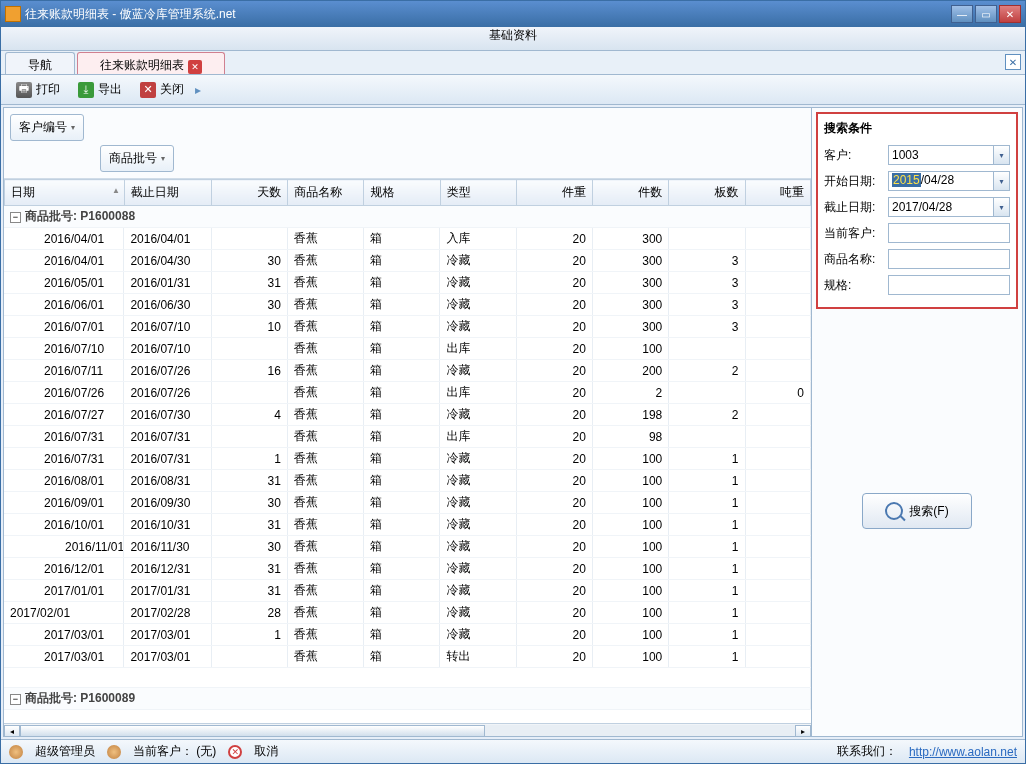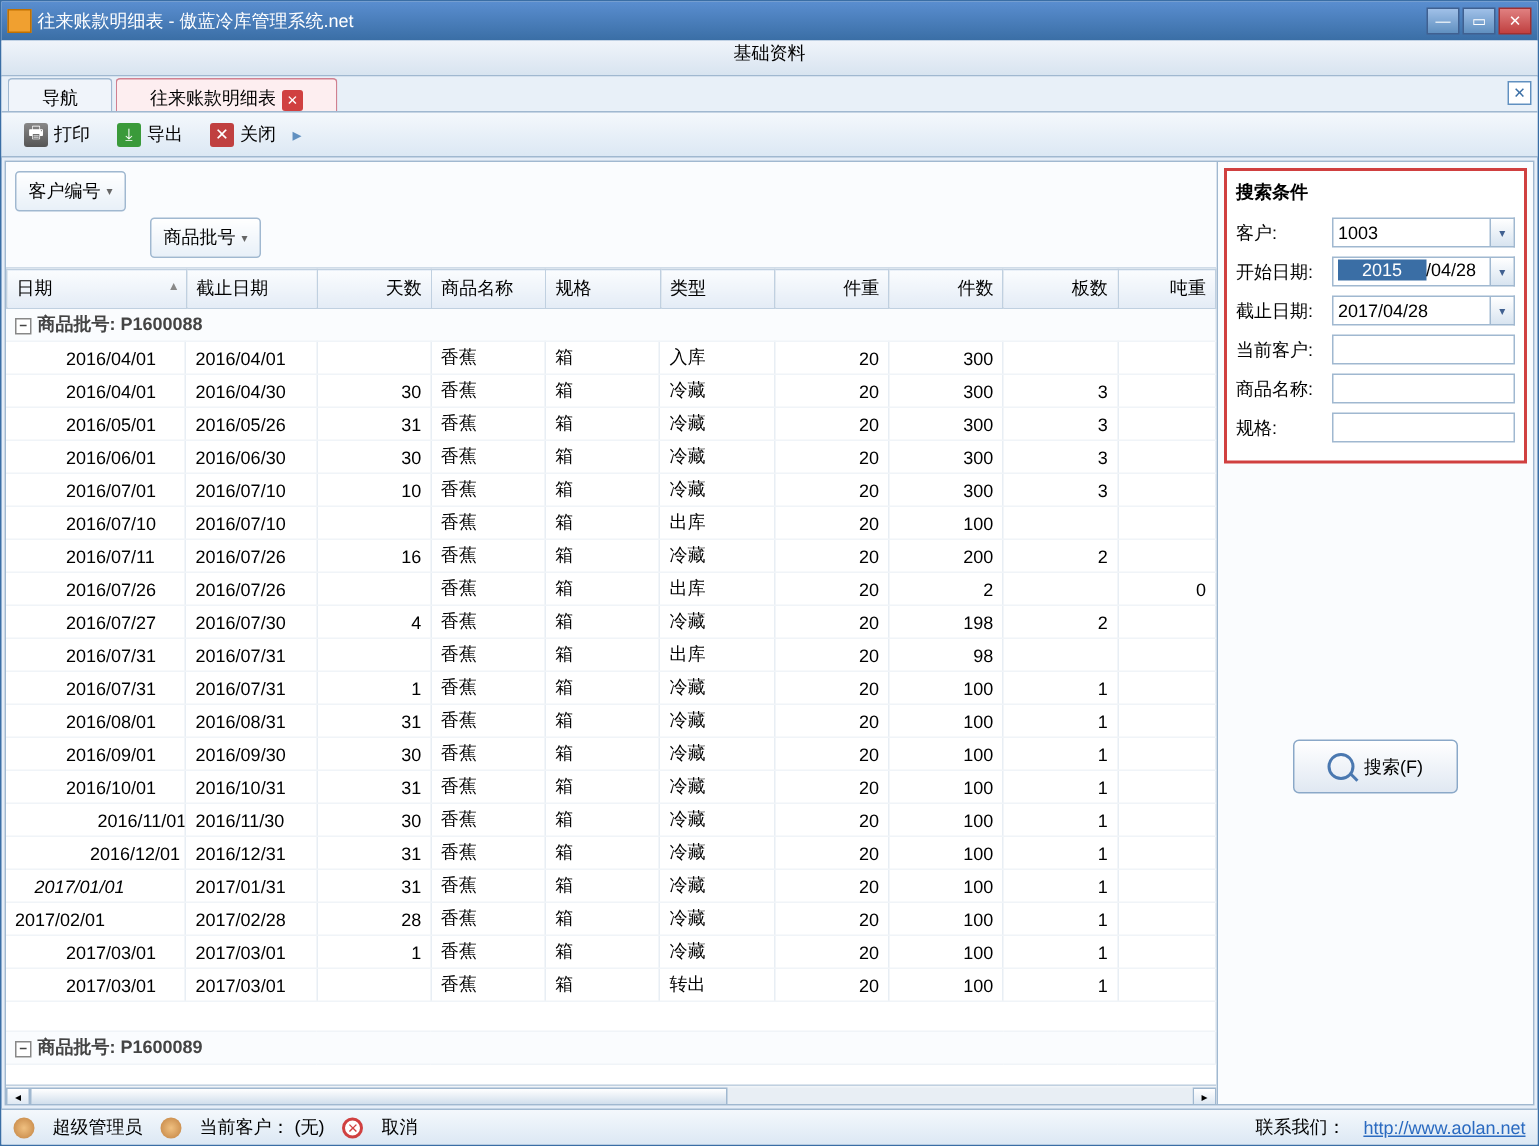--- a/index.html
+++ b/index.html
@@ -44,21 +44,21 @@
 .gridscr .thumb { position: absolute; left: 0; width: 60%; height: 100%; background: linear-gradient(#fff,#c8d8e8); border: 1px solid #a0b8d0; cursor: pointer; }
 .gridbody { overflow: auto; height: calc(100% - 40px); }
 .side { width: 210px; display: flex; flex-direction: column; background: #fafcfe; }
 .searchpanel { border: 2px solid #d04040; margin: 4px; padding: 6px; background: #fff; }
 .searchpanel .hdr { font-weight: bold; margin-bottom: 8px; }
 .frow { display: flex; align-items: center; margin-bottom: 6px; gap: 6px; }
 .frow label { width: 58px; }
 .frow .inpwrap { flex: 1; display: flex; }
 .frow input { flex: 1; width: 100%; border: 1px solid #a0b8d0; height: 20px; padding: 0 3px; font-size: 12px; }
 .frow .dd { width: 16px; height: 20px; border: 1px solid #a0b8d0; border-left: none; background: linear-gradient(#fff,#d8e4f0); display: flex; align-items: center; justify-content: center; font-size: 8px; cursor: pointer; color: #406090; }
-.sel { background: #3a6ea5; color: #ffffff; padding: 0 16px; text-align: right; }
+.sel { background: #3a6ea5; color: #fde047; padding: 0 1px; text-align: right; }
 .searchbtn-wrap { display: flex; justify-content: center; margin-top: 180px; }
 .searchbtn { width: 110px; height: 36px; background: linear-gradient(#fff,#e0e8f2); border: 1px solid #8aa8c8; border-radius: 4px; display: flex; align-items: center; justify-content: center; gap: 6px; cursor: pointer; }
 .searchbtn .mag { width: 18px; height: 18px; border: 2px solid #4a78b0; border-radius: 50%; position: relative; }
 .searchbtn .mag::after { content: ""; position: absolute; width: 7px; height: 2px; background: #4a78b0; transform: rotate(45deg); right: -5px; bottom: -1px; }
 .statusbar { height: 24px; background: linear-gradient(#f4f8fc,#dce8f4); border-top: 1px solid #a0b8d0; display: flex; align-items: center; padding: 0 8px; gap: 12px; }
 .statusbar .spacer { flex: 1; }
 .statusbar .usericon { width: 14px; height: 14px; border-radius: 50%; background: radial-gradient(#f0c080,#c08040); display: inline-block; }
 .statusbar .cancel { width: 14px; height: 14px; border-radius: 50%; background: #fff; border: 2px solid #d04040; color: #d04040; display: inline-flex; align-items: center; justify-content: center; font-size: 9px; }
 .statusbar a { color: #2a6ac0; }
 </style>
@@ -192,21 +192,21 @@
                   <td>香蕉</td>
                   <td>箱</td>
                   <td>冷藏</td>
                   <td class="num">20</td>
                   <td class="num">300</td>
                   <td class="num">3</td>
                   <td class="num"></td>
                 </tr>
                 <tr>
                   <td style="padding-left: 40px;">2016/05/01</td>
-                  <td>2016/05/26</td>
+                  <td>2016/01/31</td>
                   <td class="num">31</td>
                   <td>香蕉</td>
                   <td>箱</td>
                   <td>冷藏</td>
                   <td class="num">20</td>
                   <td class="num">300</td>
                   <td class="num">3</td>
                   <td class="num"></td>
                 </tr>
                 <tr>
@@ -347,33 +347,33 @@
                   <td class="num">30</td>
                   <td>香蕉</td>
                   <td>箱</td>
                   <td>冷藏</td>
                   <td class="num">20</td>
                   <td class="num">100</td>
                   <td class="num">1</td>
                   <td class="num"></td>
                 </tr>
                 <tr>
-                  <td style="padding-left: 56px;">2016/12/01</td>
+                  <td style="padding-left: 40px;">2016/12/01</td>
                   <td>2016/12/31</td>
                   <td class="num">31</td>
                   <td>香蕉</td>
                   <td>箱</td>
                   <td>冷藏</td>
                   <td class="num">20</td>
                   <td class="num">100</td>
                   <td class="num">1</td>
                   <td class="num"></td>
                 </tr>
                 <tr>
-                  <td style="padding-left: 19px; font-style: italic;">2017/01/01</td>
+                  <td style="padding-left: 40px;">2017/01/01</td>
                   <td>2017/01/31</td>
                   <td class="num">31</td>
                   <td>香蕉</td>
                   <td>箱</td>
                   <td>冷藏</td>
                   <td class="num">20</td>
                   <td class="num">100</td>
                   <td class="num">1</td>
                   <td class="num"></td>
                 </tr>

